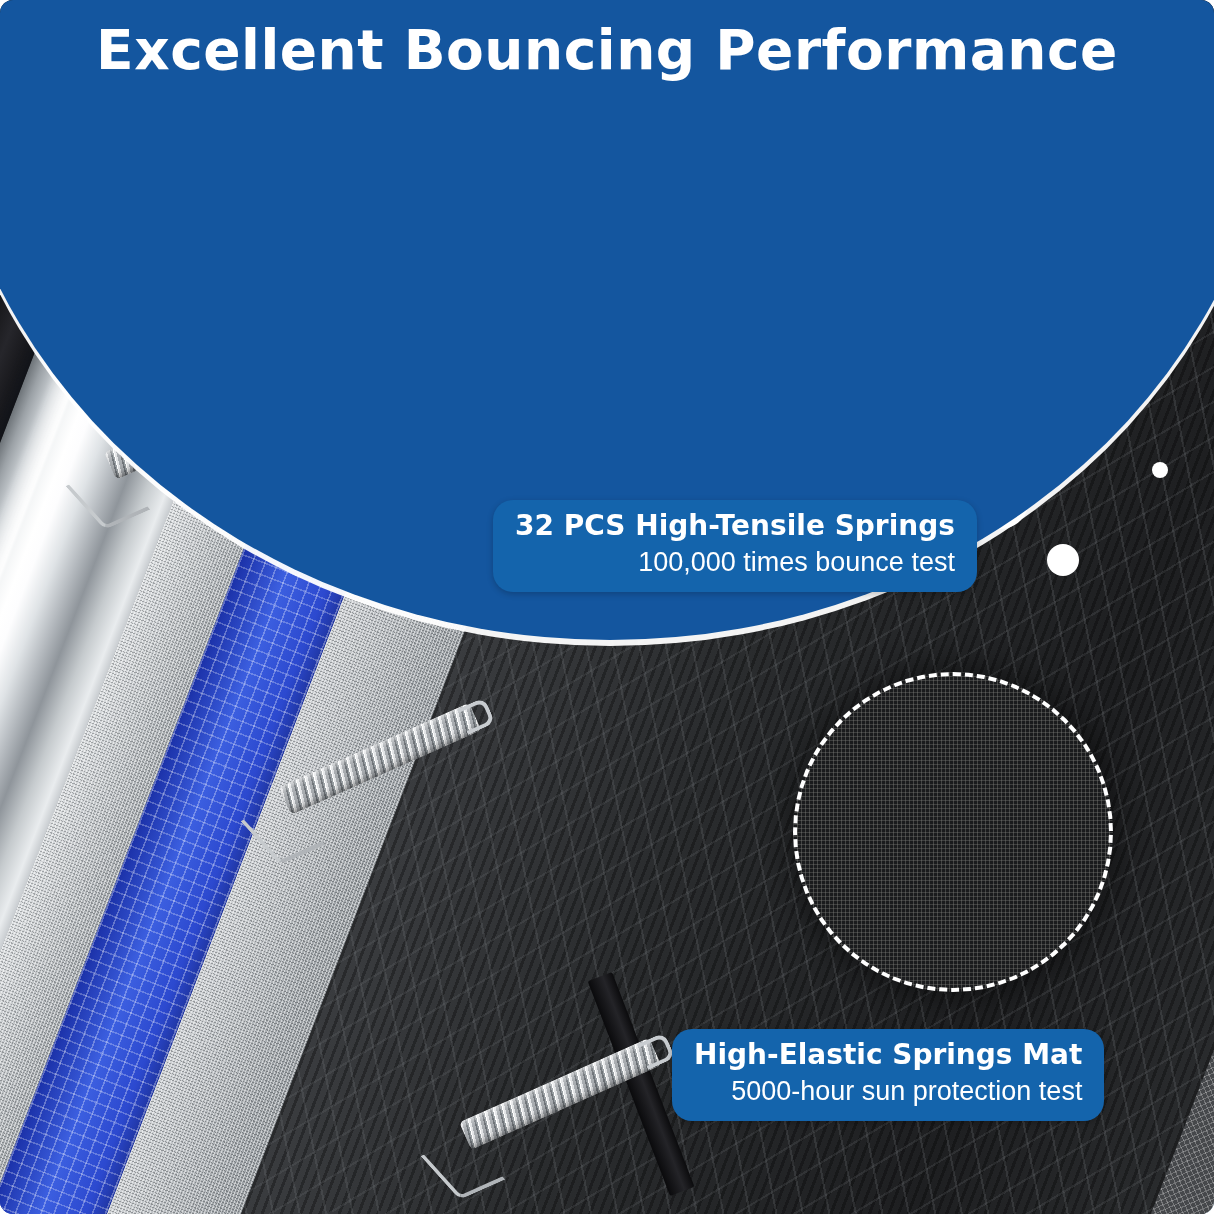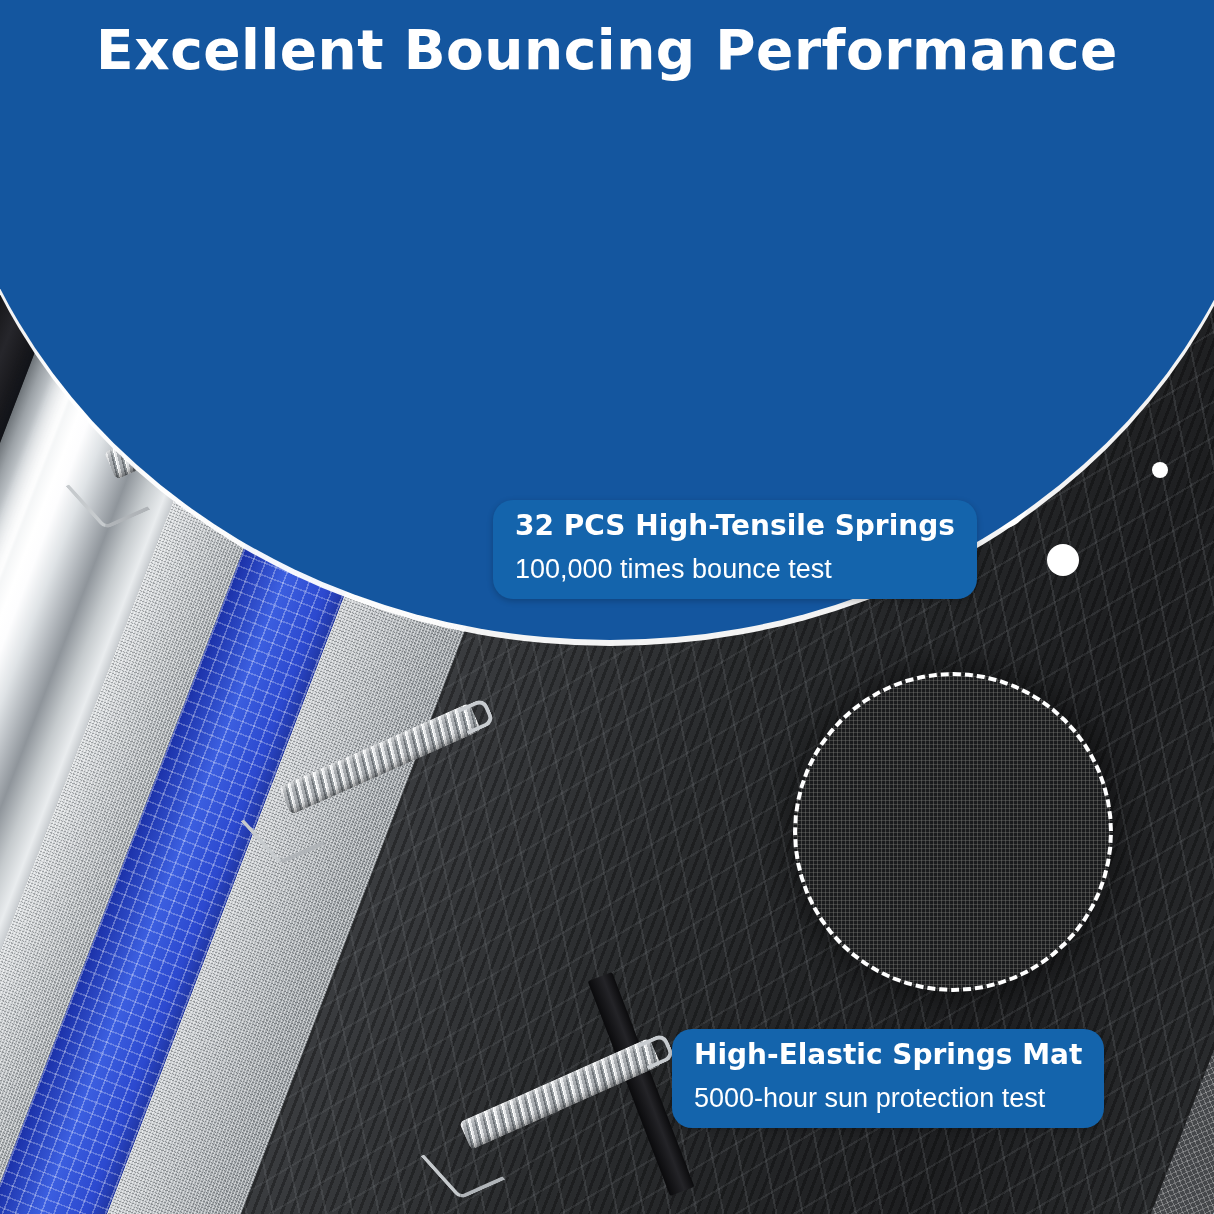--- a/index.html
+++ b/index.html
@@ -3,20 +3,21 @@
 <meta charset="utf-8">
 <style>
   html,body{margin:0;padding:0;background:#fff;}
   body{font-family:"Liberation Sans",sans-serif;}
 
   #page{
     position:relative;
     width:1214px;height:1214px;
     overflow:hidden;
     background:#cfe6f8;
+    border-radius:13px;
   }
 
   
   .bg-base{position:absolute;inset:0;background:linear-gradient(160deg,#e8f3fc 0%,#cfe6f8 42%,#c7e2f7 100%);}
   .bg-arc-a{
     position:absolute;left:-420px;top:60px;width:1500px;height:1150px;
     border-radius:50%;
     background:#eef7fd;
     transform:rotate(-8deg);
   }
@@ -216,32 +217,32 @@
       repeating-linear-gradient(180deg,rgba(145,145,140,.30) 0 1px,transparent 1px 4px);
     box-shadow:0 0 26px 10px rgba(0,0,0,.35);
   }
 
   
   .badge{
     position:absolute;
     background:#1464ac;
     border-radius:20px;
     padding:9px 22px 13px 22px;
-    text-align:left;
+    text-align:right;
     color:#ffffff;
     box-shadow:0 2px 6px rgba(0,0,0,.22);
   }
   .badge .t1{
     font-family:"DejaVu Sans",sans-serif;
     font-size:28px;font-weight:bold;white-space:nowrap;line-height:1.24;
   }
   .badge .t2{
     font-family:"Liberation Sans",sans-serif;
     font-size:27px;font-weight:normal;white-space:nowrap;line-height:1.22;
-    margin-top:9px;
+    margin-top:2px;
   }
   #badge-springs{left:493px;top:500px;}
   #badge-mat{left:672px;top:1029px;}
 </style>
 </head>
 <body>
 
 <div id="page">
 
   <div class="stage">

